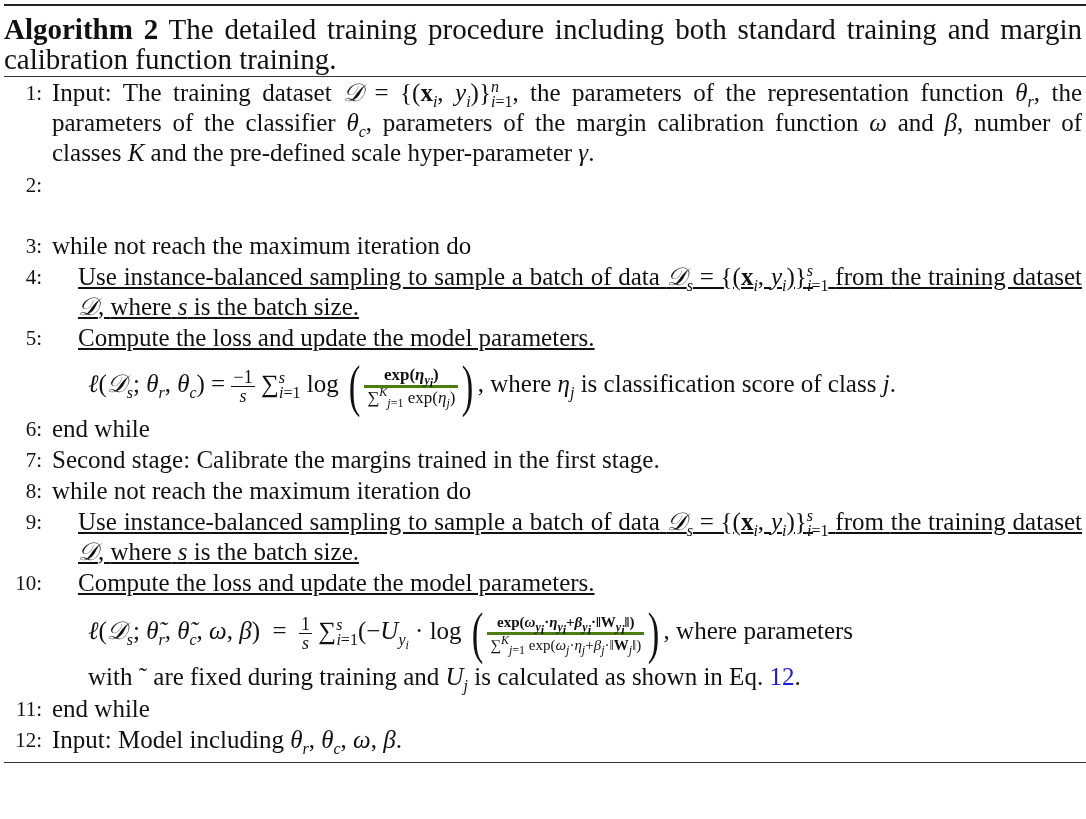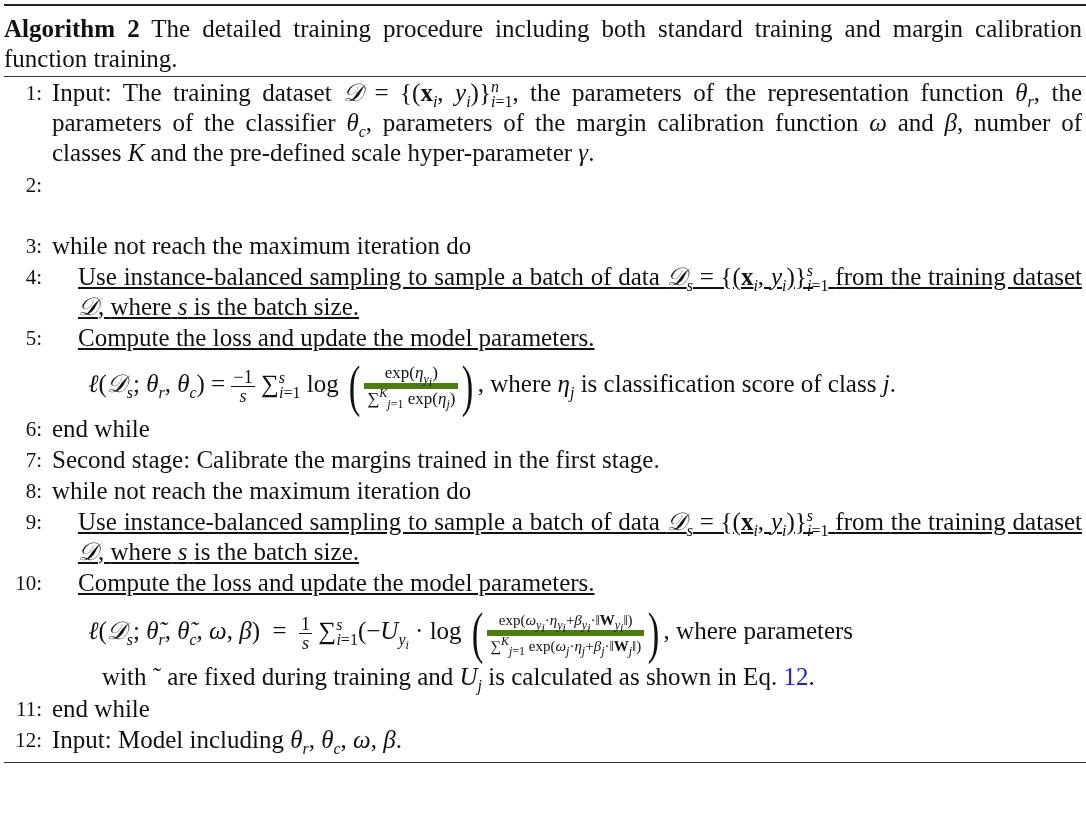--- a/index.html
+++ b/index.html
@@ -7,21 +7,21 @@
     width: 1086px; height: 819px; overflow: hidden;
     font-family: "DejaVu Serif", "Liberation Serif", serif;
     color: #111;
     position: relative;
   }
   .alg { position: absolute; left: 4px; top: 4px; width: 1082px; }
   .rule-top { position: absolute; left: 0; top: 0; width: 1082px; height: 2px; background: #222; }
   .caption {
     position: absolute; left: 0; top: 10px; width: 1078px;
     font-family: "Liberation Serif", "DejaVu Serif", serif;
-    font-size: 25px; line-height: 30px; text-align: justify;
+    font-size: 29px; line-height: 30px; text-align: justify;
   }
   .caption b { font-weight: bold; }
   .rule-mid { position: absolute; left: 0; top: 72px; width: 1082px; height: 1px; background: #333; }
   .rule-bot { position: absolute; left: 0; top: 810px; width: 1082px; height: 1px; background: #333; }
 
   .line {
     position: absolute; left: 0; width: 1082px;
     font-family: "Liberation Serif", "DejaVu Serif", serif;
     font-size: 25px; line-height: 30px;
   }
@@ -32,21 +32,21 @@
   .ind .cont { left: 84px; }
   .kw { font-weight: normal; }
   i, .mi { font-style: italic; }
   .bf { font-weight: bold; font-style: normal; }
   .cal { font-family: "DejaVu Serif", serif; font-style: italic; }
   sub, sup { font-size: 16px; line-height: 0; }
   .sub2 { font-size: 12px; }
   .link { color: #1a1ae0; }
 
   .frac { display: inline-block; vertical-align: middle; text-align: center; font-size: 17px; line-height: 20px; }
-  .frac .n { display: block; border-bottom: 6px solid #4d7c0f; padding: 0 3px; }
+  .frac .n { display: block; border-bottom: 3px solid #4d7c0f; padding: 0 3px; font-weight: bold; }
   .frac .d { display: block; padding: 0 3px; }
   .bigp { display: inline-block; font-size: 58px; font-weight: 100; vertical-align: middle; transform: scaleX(0.6); line-height: 50px; }
   .sfrac { display: inline-block; vertical-align: middle; text-align: center; font-size: 18px; line-height: 18px; }
   .sfrac .n { display: block; border-bottom: 1px solid #111; padding: 0 2px; }
   .sfrac .d { display: block; padding: 0 2px; }
 </style>
 </head>
 <body>
 
 <div class="alg">
@@ -157,21 +157,21 @@
     <div class="body">Compute the loss and update the model parameters.</div>
   </div>
   <div class="line ind" style="top:596px;height:62px;">
     <div class="cont" style="line-height:62px;white-space:nowrap;text-align:left;">
       <i>ℓ</i>(<span class="cal">𝒟</span><sub><i>s</i></sub>; <i>θ̃</i><sub><i>r</i></sub>, <i>θ̃</i><sub><i>c</i></sub>, <i>ω</i>, <i>β</i>) &nbsp;= &nbsp;<span class="sfrac"><span class="n">1</span><span class="d"><i>s</i></span></span>
       ∑<sup><i>s</i></sup><sub style="margin-left:-6px"><i>i</i>=1</sub>(−<i>U</i><sub><i>y</i><sub class="sub2"><i>i</i></sub></sub> · log
       <span class="bigp">(</span><span class="frac" style="font-size:15px;"><span class="n">exp(<i>ω</i><sub class="sub2"><i>y<sub class="sub2">i</sub></i></sub>·<i>η</i><sub class="sub2"><i>y<sub class="sub2">i</sub></i></sub>+<i>β</i><sub class="sub2"><i>y<sub class="sub2">i</sub></i></sub>·‖<b>W</b><sub class="sub2"><i>y<sub class="sub2">i</sub></i></sub>‖)</span><span class="d">∑<sup class="sub2"><i>K</i></sup><sub class="sub2"><i>j</i>=1</sub> exp(<i>ω</i><sub class="sub2"><i>j</i></sub>·<i>η</i><sub class="sub2"><i>j</i></sub>+<i>β</i><sub class="sub2"><i>j</i></sub>·‖<b>W</b><sub class="sub2"><i>j</i></sub>‖)</span></span><span class="bigp">)</span><span>, where parameters</span>
     </div>
   </div>
   <div class="line ind" style="top:658px;">
-    <div class="cont" style="text-align:left;margin-left:14px;">
+    <div class="cont" style="text-align:left;">
       <span>with</span> ˜
       <span>are fixed during training and</span>
       <i>U</i><sub><i>j</i></sub>
       <span>is calculated as shown in Eq.</span>
       <span class="link">12</span><span>.</span>
     </div>
   </div>
 
   <div class="line" style="top:690px;">
     <span class="num">11:</span>

